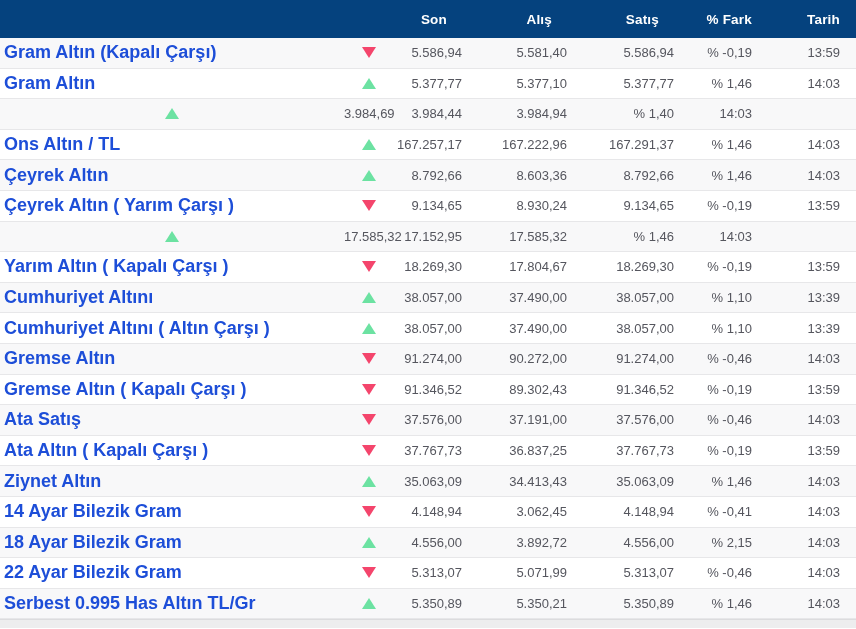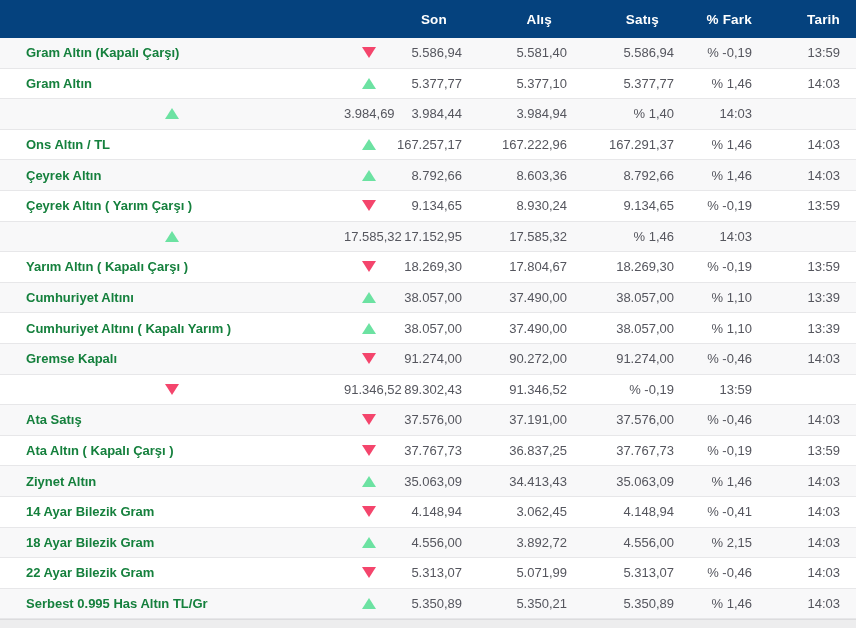--- a/index.html
+++ b/index.html
@@ -32,24 +32,24 @@
 
   .row {
     height: 30.6px;
     border-bottom: 1px solid #e7e7e9;
     background: #ffffff;
     cursor: pointer;
   }
   .row:nth-child(odd) { background: #f8f8f9; }
 
   .cell.name {
-    padding-left: 26px;
-    font-size: 13px;
+    padding-left: 4px;
+    font-size: 18px;
     font-weight: bold;
-    color: #15803d;
+    color: #1d4ed8;
     white-space: nowrap;
     overflow: hidden;
   }
   .cell.num {
     font-size: 13px;
     color: #55565E;
     text-align: right;
     white-space: nowrap;
   }
   .cell.arrow {
@@ -191,44 +191,45 @@
       <span class="tri dir-up"></span>
     </div>
     <div class="cell num">38.057,00</div>
     <div class="cell num">37.490,00</div>
     <div class="cell num">38.057,00</div>
     <div class="cell num">% 1,10</div>
     <div class="cell num">13:39</div>
   </div>
 
   <div class="grid-row row">
-    <div class="cell name">Cumhuriyet Altını ( Kapalı Yarım )</div>
+    <div class="cell name">Cumhuriyet Altını ( Altın Çarşı )</div>
     <div class="cell arrow">
       <span class="tri dir-up"></span>
     </div>
     <div class="cell num">38.057,00</div>
     <div class="cell num">37.490,00</div>
     <div class="cell num">38.057,00</div>
     <div class="cell num">% 1,10</div>
     <div class="cell num">13:39</div>
   </div>
 
   <div class="grid-row row">
-    <div class="cell name">Gremse Kapalı</div>
+    <div class="cell name">Gremse Altın</div>
     <div class="cell arrow">
       <span class="tri dir-down"></span>
     </div>
     <div class="cell num">91.274,00</div>
     <div class="cell num">90.272,00</div>
     <div class="cell num">91.274,00</div>
     <div class="cell num">% -0,46</div>
     <div class="cell num">14:03</div>
   </div>
 
   <div class="grid-row row">
+    <div class="cell name">Gremse Altın ( Kapalı Çarşı )</div>
     <div class="cell arrow">
       <span class="tri dir-down"></span>
     </div>
     <div class="cell num">91.346,52</div>
     <div class="cell num">89.302,43</div>
     <div class="cell num">91.346,52</div>
     <div class="cell num">% -0,19</div>
     <div class="cell num">13:59</div>
   </div>
 

